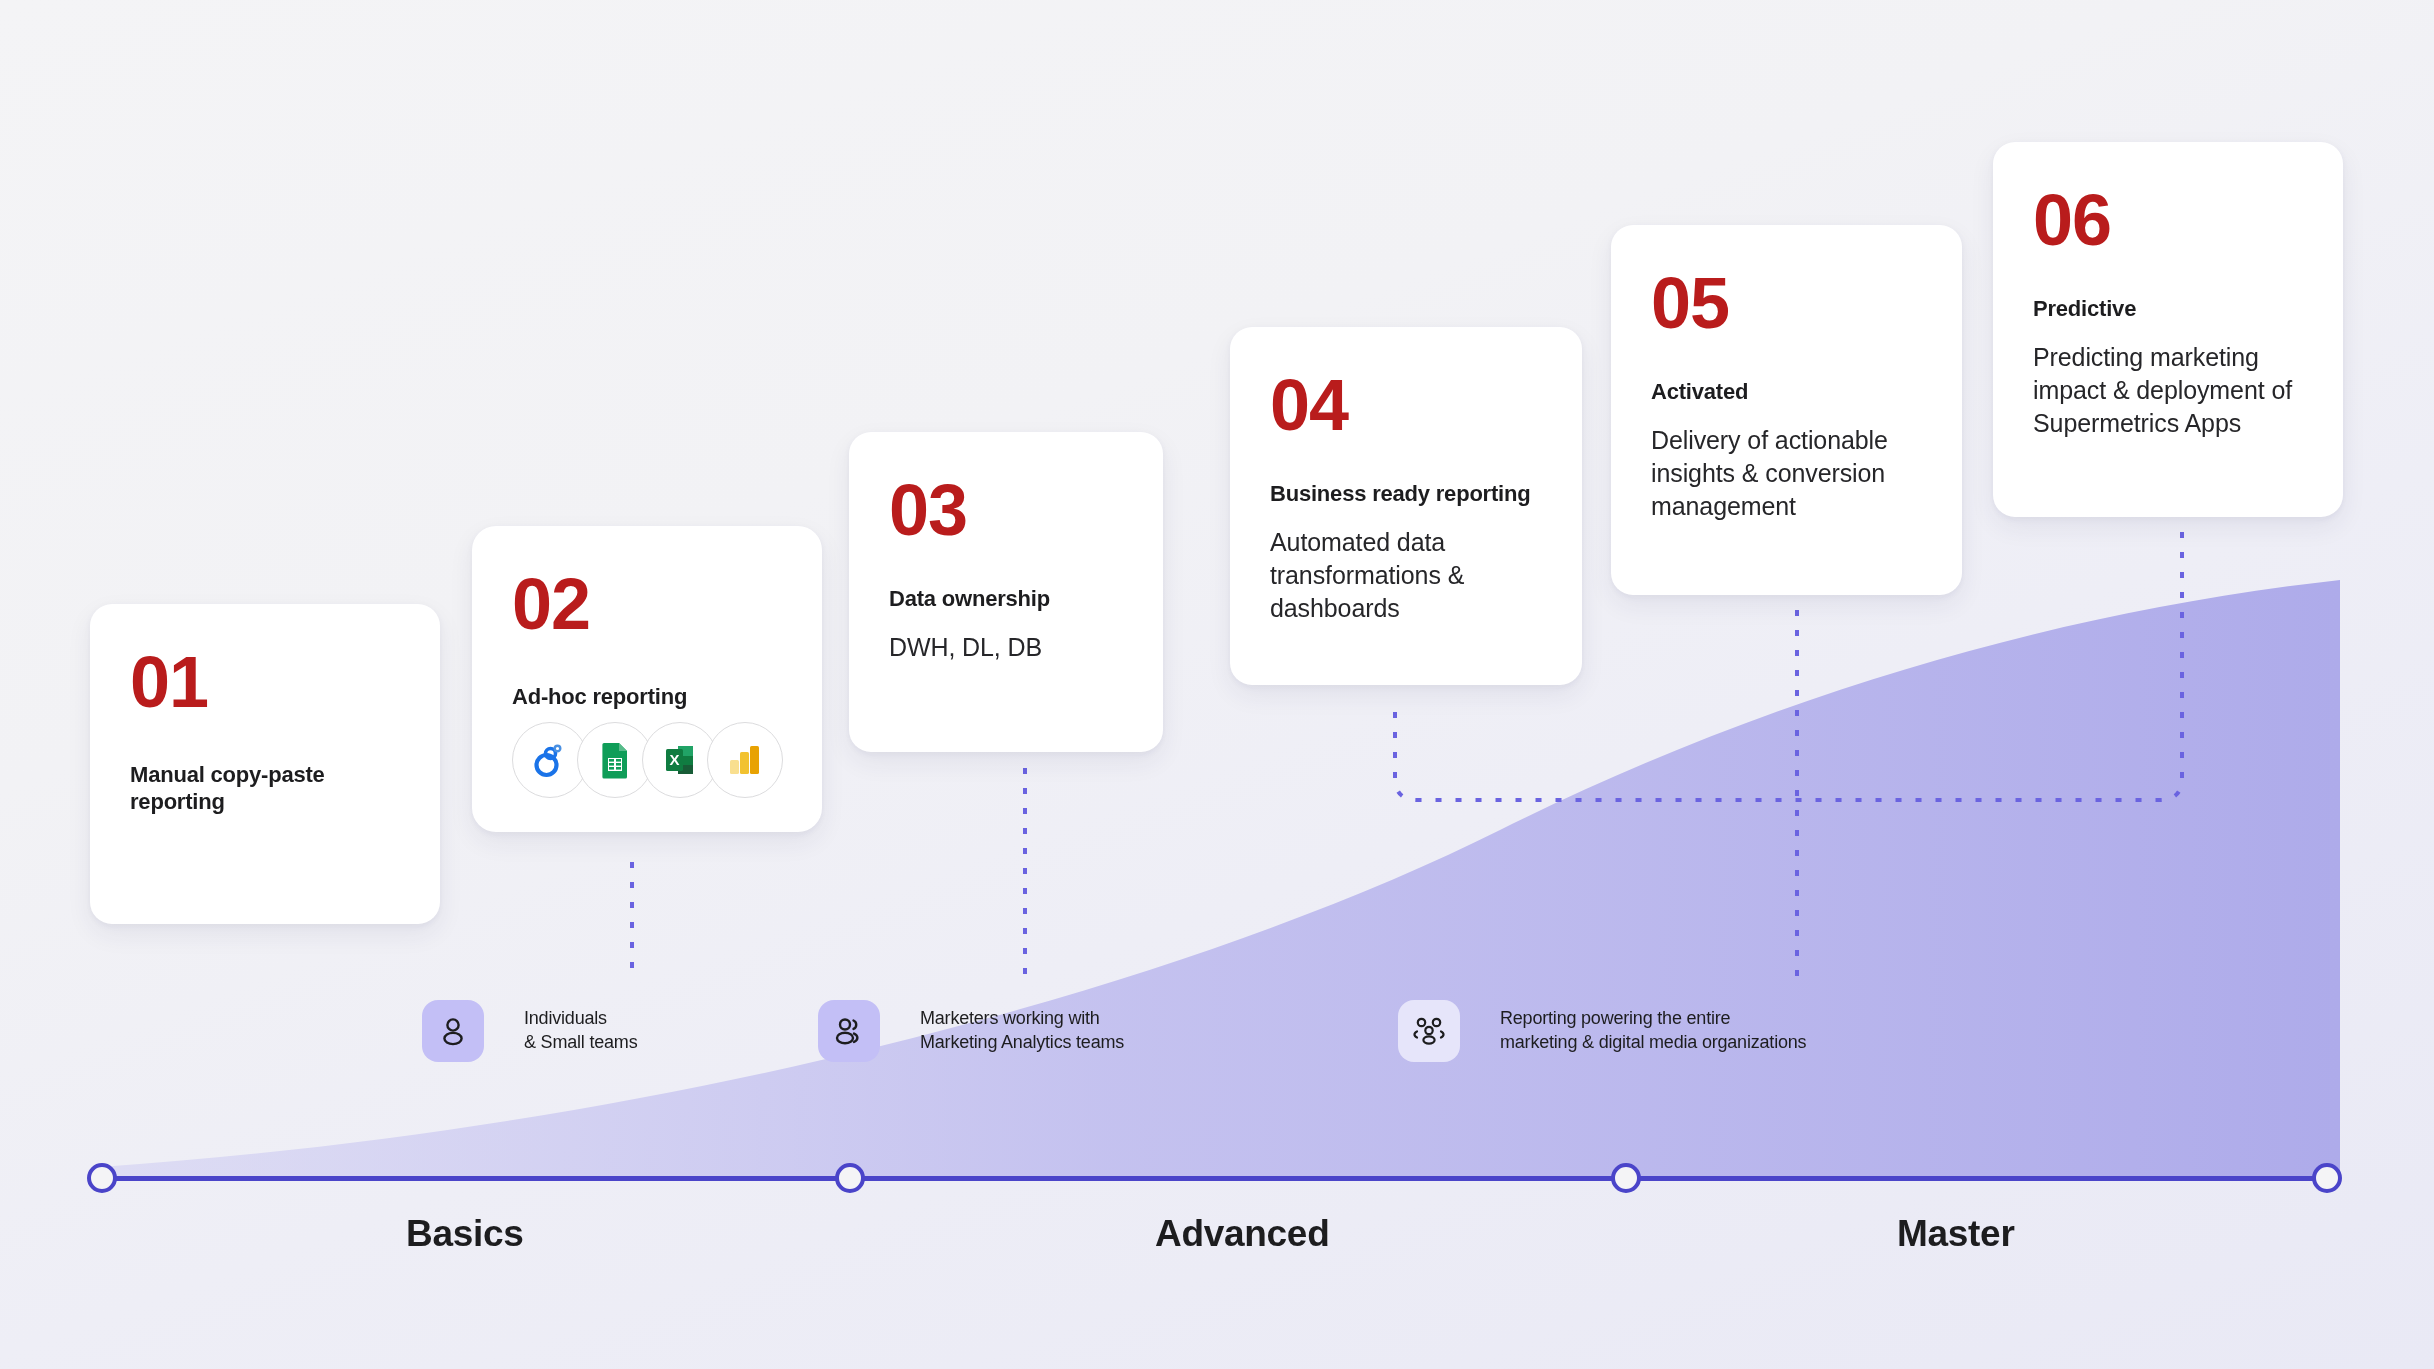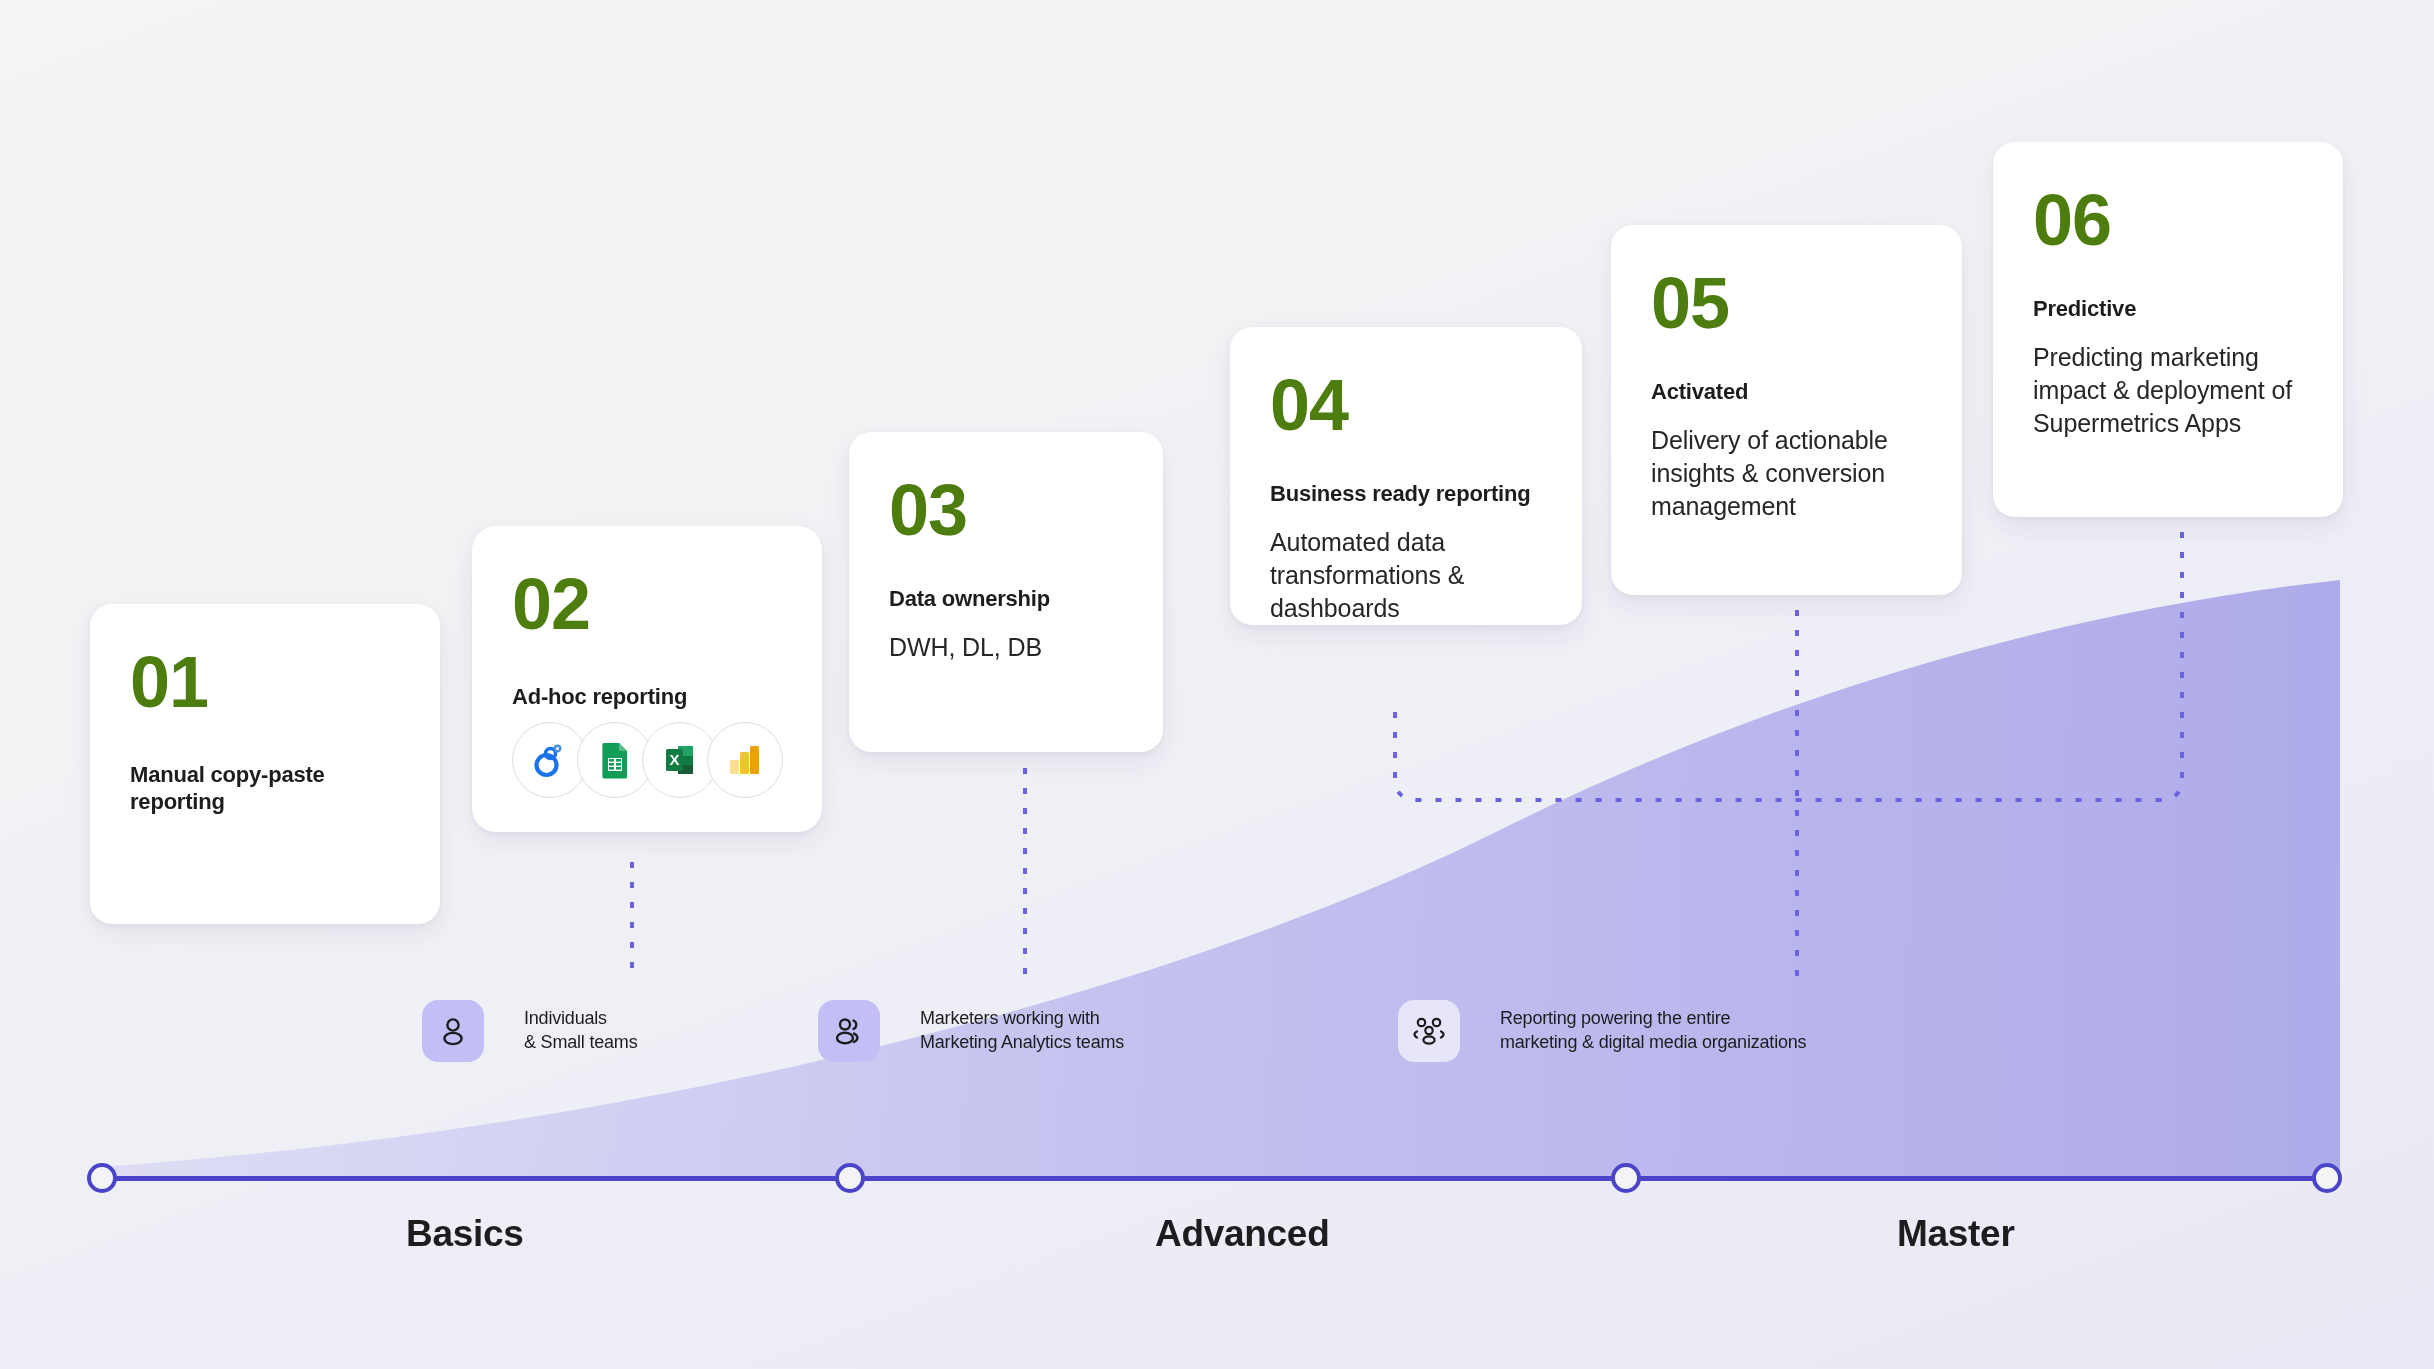--- a/index.html
+++ b/index.html
@@ -21,35 +21,35 @@
   .card{
     position:absolute;
     background:#ffffff;
     border-radius:22px;
     box-shadow:0 10px 26px rgba(40,40,90,.07),0 2px 6px rgba(40,40,90,.05);
     box-sizing:border-box;
     padding:42px 40px 36px 40px;
   }
   .card .num{
     font-size:72px;font-weight:700;letter-spacing:-1px;
-    color:#4d7c0f;line-height:1;margin:0 0 40px 0;
+    color:#b91c1c;line-height:1;margin:0 0 40px 0;
   }
   .card .ttl{
     font-size:22px;font-weight:700;color:#1d1d1f;
     line-height:1.22;margin:0;letter-spacing:-0.2px;
   }
   .card .desc{
     font-size:25px;font-weight:400;color:#262629;
     line-height:1.32;margin:18px 0 0 0;letter-spacing:-0.1px;
   }
   
   #card-01{left:90px;  top:604px; width:350px; height:320px;}
   #card-02{left:472px; top:526px; width:350px; height:306px;border-radius:24px;}
   #card-03{left:849px; top:432px; width:314px; height:320px;}
-  #card-04{left:1230px;top:327px; width:352px; height:298px;}
+  #card-04{left:1230px;top:327px; width:352px; height:358px;}
   #card-05{left:1611px;top:225px; width:351px; height:370px;}
   #card-06{left:1993px;top:142px; width:350px; height:375px;}
   #card-01 .num,#card-02 .num{margin-bottom:44px;}
   
   .apps{position:absolute;left:40px;bottom:34px;display:flex;}
   .app{
     width:74px;height:74px;border-radius:50%;
     background:#ffffff;border:1px solid #dcdcde;
     margin-right:-11px;
     display:flex;align-items:center;justify-content:center;

